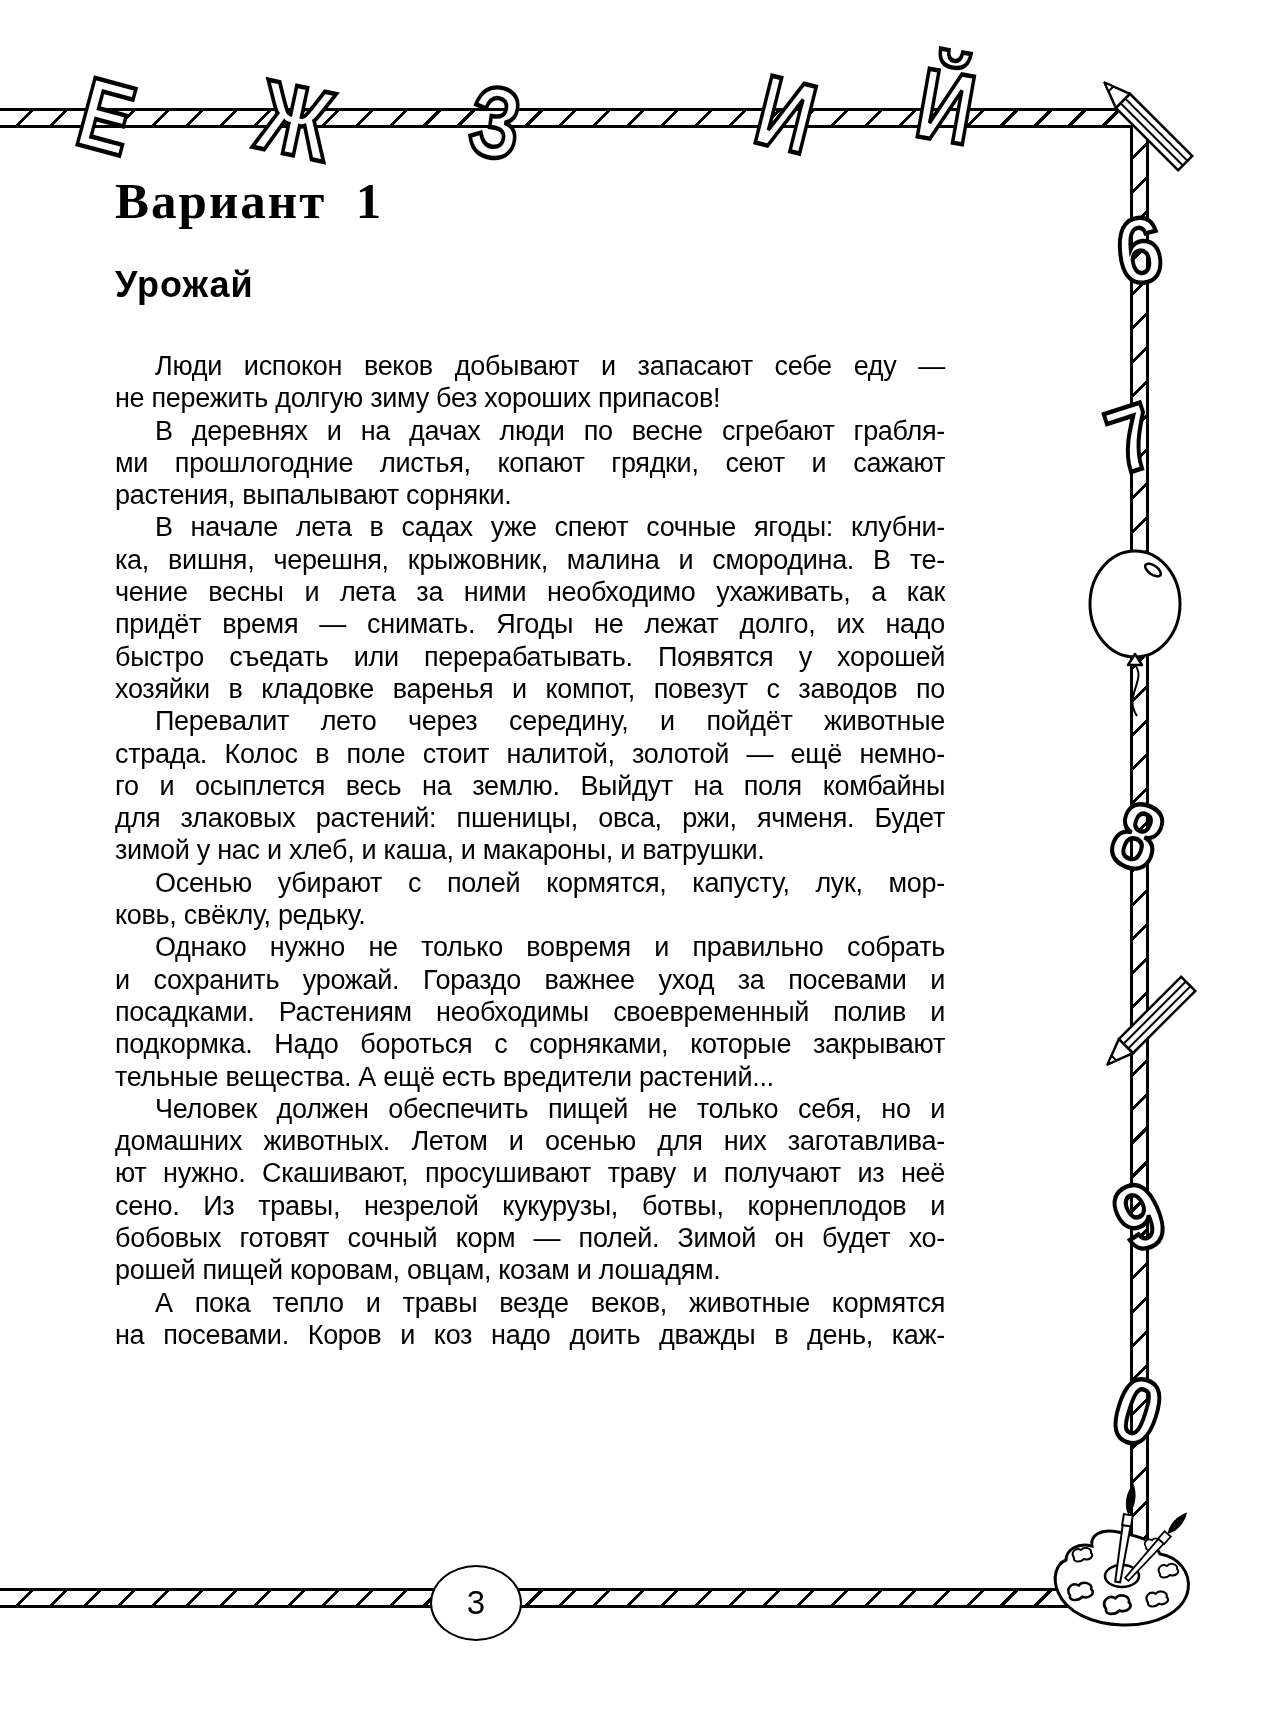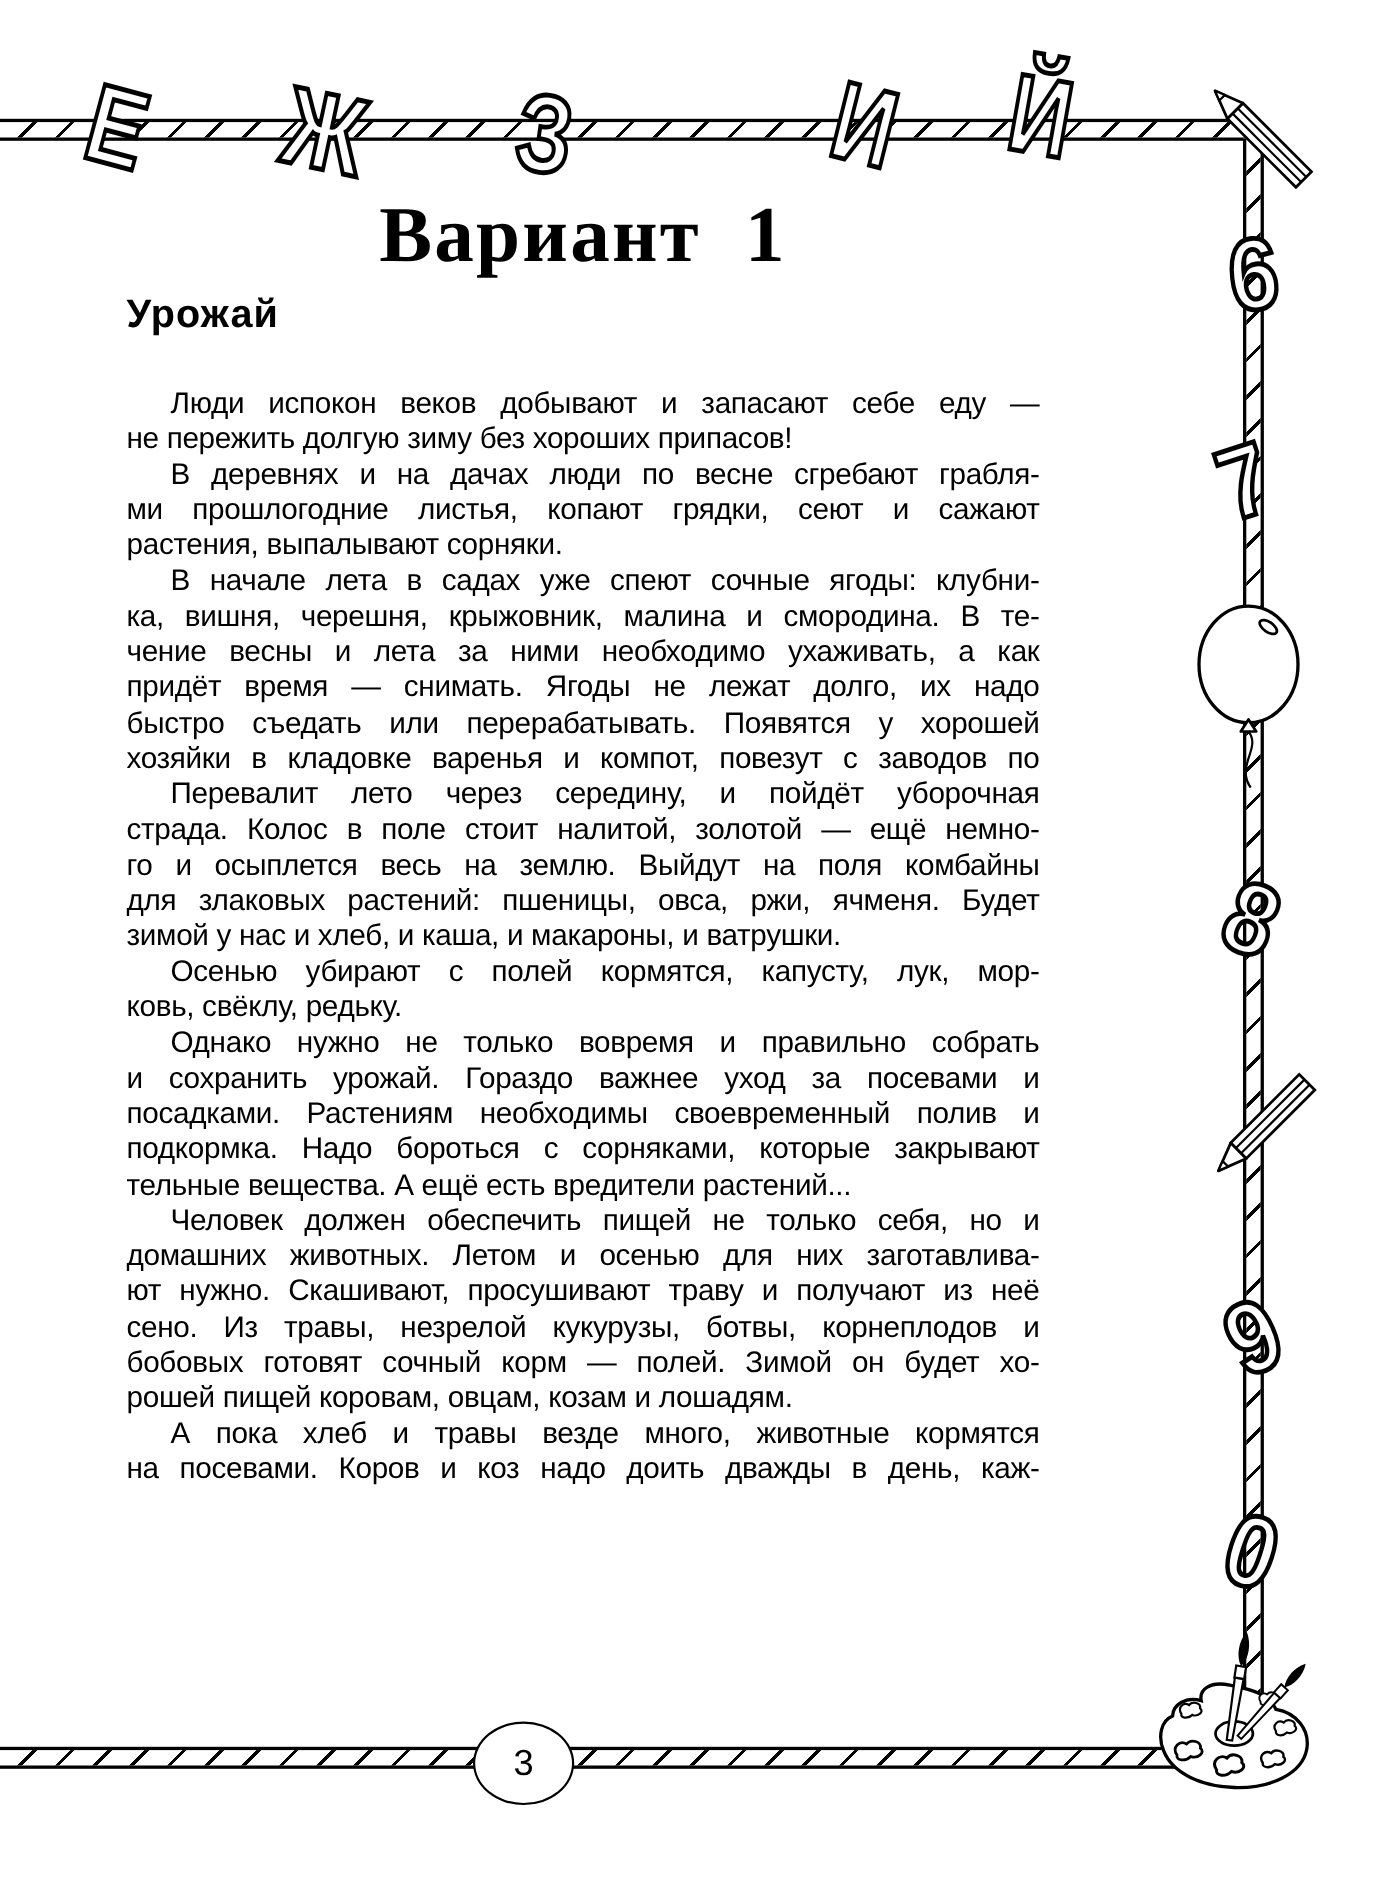--- a/index.html
+++ b/index.html
@@ -46,22 +46,22 @@
   .page-oval {
     position:absolute; left:430px; top:1565px; width:88px; height:72px;
     background:#fff; border:2.5px solid #000; border-radius:50%; z-index:4;
     display:flex; align-items:center; justify-content:center;
     font-size:33px; font-family:"Liberation Sans", sans-serif;
   }
 
   
   .variant-title {
     position:absolute; left:115px; top:172px; width:830px; margin:0; z-index:1;
-    text-align:center; font-family:"Liberation Serif", serif; font-weight:bold;
-    font-size:72px; letter-spacing:2px; white-space:pre;
+    text-align:left; font-family:"Liberation Serif", serif; font-weight:bold;
+    font-size:51px; letter-spacing:2px; white-space:pre;
   }
   .story-title {
     position:absolute; left:115px; top:264px; width:830px; margin:0; z-index:1;
     text-align:left; font-family:"Liberation Sans", sans-serif; font-weight:bold;
     font-size:36px; letter-spacing:1px;
   }
 
   
   .text-block { position:absolute; left:115px; top:350px; width:830px; z-index:1; }
   .pline {
@@ -162,21 +162,21 @@
       </div>
       <div class="paragraph">
         <div class="pline pl-first">В начале лета в садах уже спеют сочные ягоды: клубни-</div>
         <div class="pline">ка, вишня, черешня, крыжовник, малина и смородина. В те-</div>
         <div class="pline">чение весны и лета за ними необходимо ухаживать, а как</div>
         <div class="pline">придёт время — снимать. Ягоды не лежат долго, их надо</div>
         <div class="pline">быстро съедать или перерабатывать. Появятся у хорошей</div>
         <div class="pline">хозяйки в кладовке варенья и компот, повезут с заводов по</div>
       </div>
       <div class="paragraph">
-        <div class="pline pl-first">Перевалит лето через середину, и пойдёт уборочная</div>
+        <div class="pline pl-first">Перевалит лето через середину, и пойдёт животные</div>
         <div class="pline">страда. Колос в поле стоит налитой, золотой — ещё немно-</div>
         <div class="pline">го и осыплется весь на землю. Выйдут на поля комбайны</div>
         <div class="pline">для злаковых растений: пшеницы, овса, ржи, ячменя. Будет</div>
         <div class="pline pl-last">зимой у нас и хлеб, и каша, и макароны, и ватрушки.</div>
       </div>
       <div class="paragraph">
         <div class="pline pl-first">Осенью убирают с полей кормятся, капусту, лук, мор-</div>
         <div class="pline pl-last">ковь, свёклу, редьку.</div>
       </div>
       <div class="paragraph">
@@ -188,18 +188,18 @@
       </div>
       <div class="paragraph">
         <div class="pline pl-first">Человек должен обеспечить пищей не только себя, но и</div>
         <div class="pline">домашних животных. Летом и осенью для них заготавлива-</div>
         <div class="pline">ют нужно. Скашивают, просушивают траву и получают из неё</div>
         <div class="pline">сено. Из травы, незрелой кукурузы, ботвы, корнеплодов и</div>
         <div class="pline">бобовых готовят сочный корм — полей. Зимой он будет хо-</div>
         <div class="pline pl-last">рошей пищей коровам, овцам, козам и лошадям.</div>
       </div>
       <div class="paragraph">
-        <div class="pline pl-first">А пока хлеб и травы везде много, животные кормятся</div>
+        <div class="pline pl-first">А пока тепло и травы везде веков, животные кормятся</div>
         <div class="pline">на посевами. Коров и коз надо доить дважды в день, каж-</div>
       </div>
     </div>
 
 </div>
 
 </body></html>

